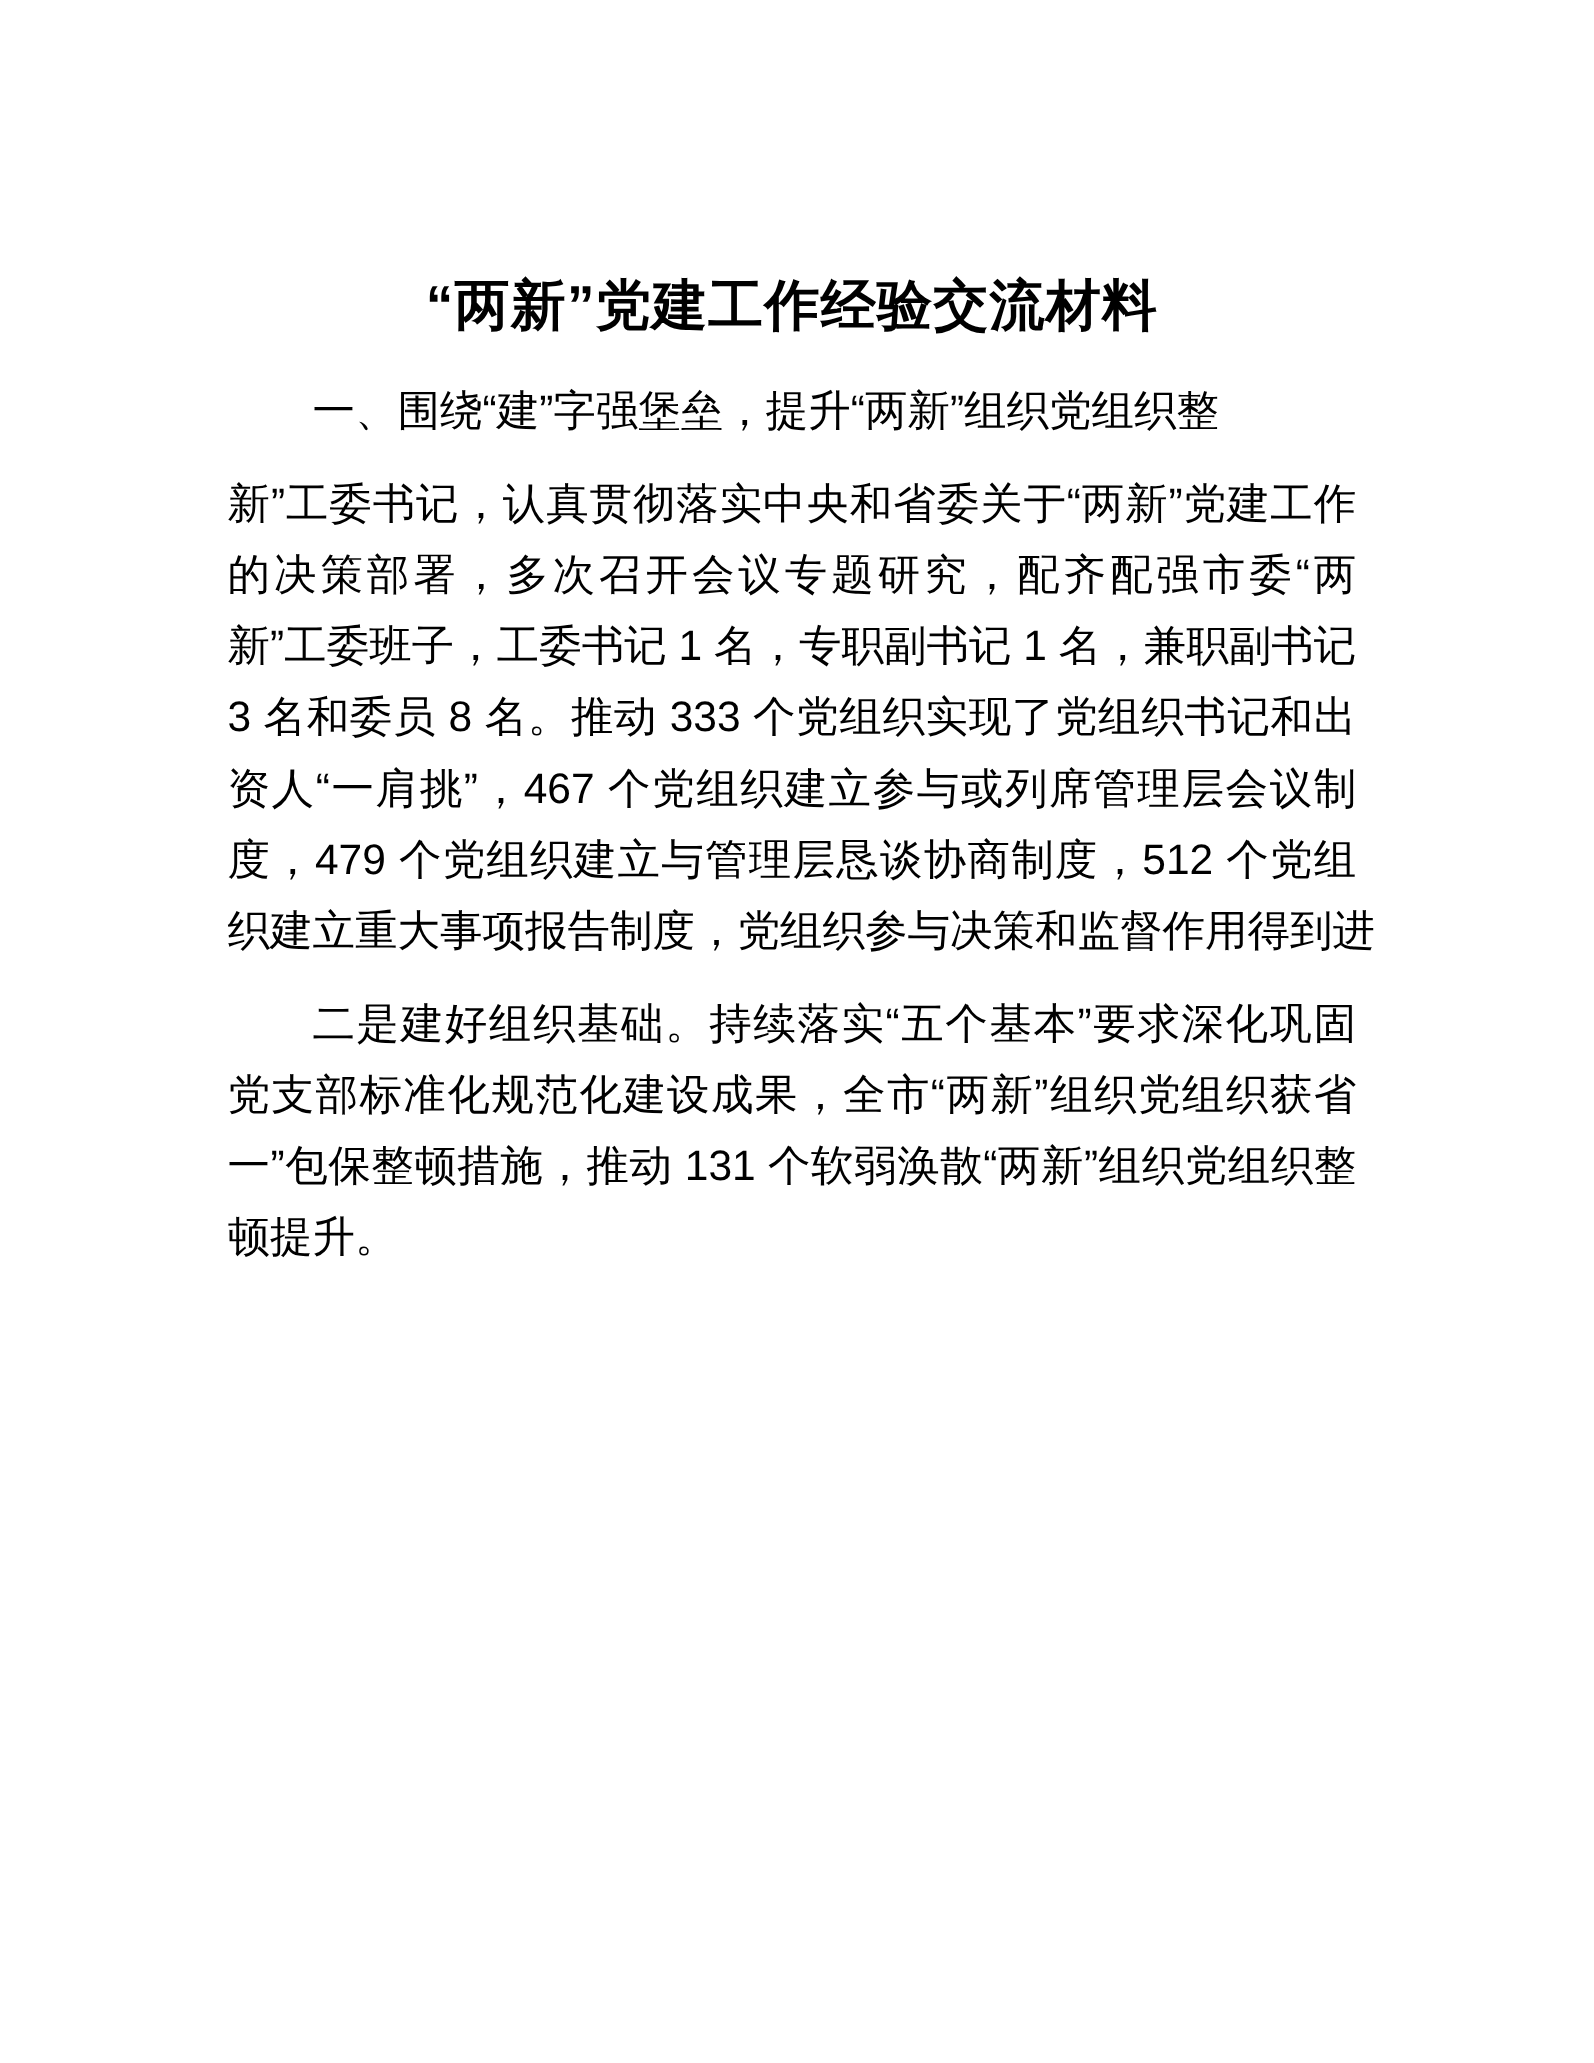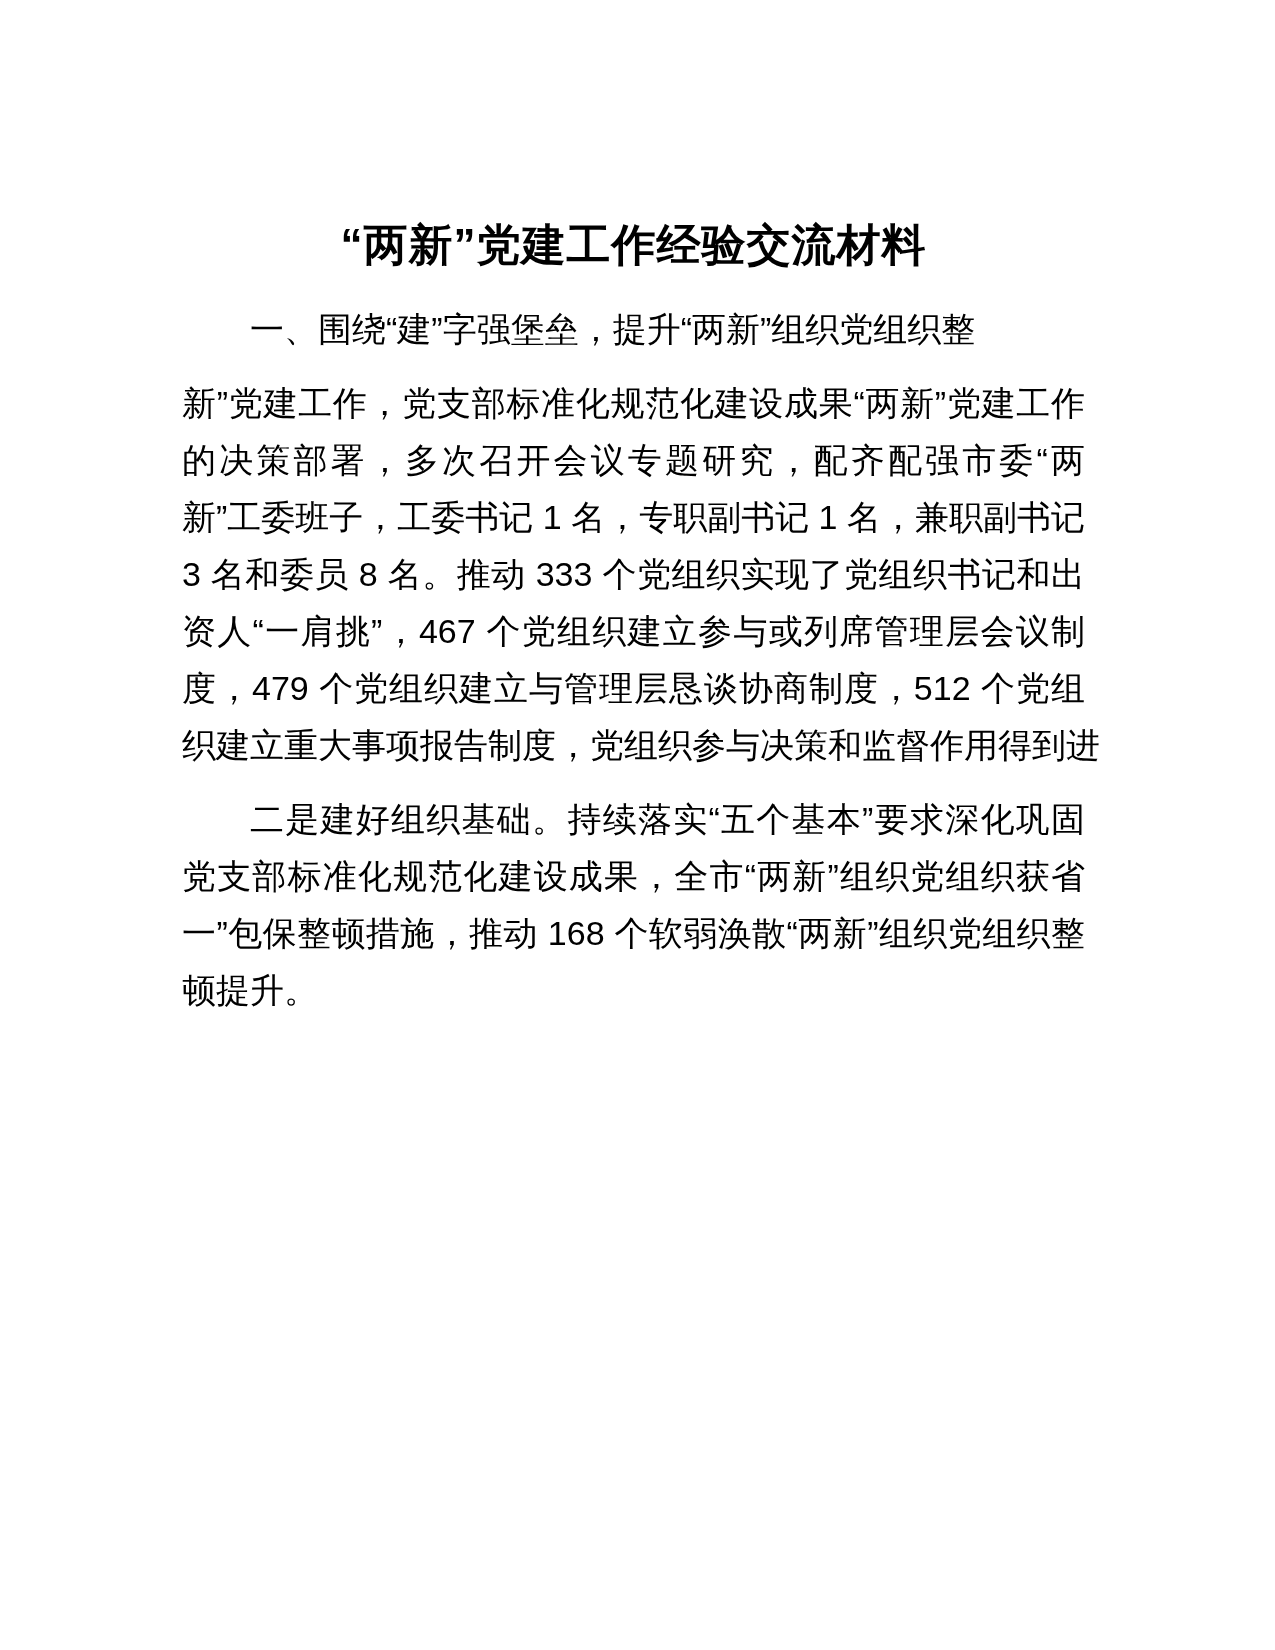--- a/index.html
+++ b/index.html
@@ -53,29 +53,29 @@
 <body>
 
 <div class="page">
   <div class="content">
     <div class="doc-title">“两新”党建工作经验交流材料</div>
     <div id="doc-body">
         <div class="section heading">
           <div class="line first para-last">一、围绕“建”字强堡垒，提升“两新”组织党组织整</div>
         </div>
         <div class="section paragraph">
-          <div class="line">新”党建工作，党支部标准化规范化建设成果“两新”党建工作</div>
+          <div class="line">新”工委书记，认真贯彻落实中央和省委关于“两新”党建工作</div>
           <div class="line">的决策部署，多次召开会议专题研究，配齐配强市委“两</div>
           <div class="line">新”工委班子，工委书记 1 名，专职副书记 1 名，兼职副书记</div>
           <div class="line">3 名和委员 8 名。推动 333 个党组织实现了党组织书记和出</div>
           <div class="line">资人“一肩挑”，467 个党组织建立参与或列席管理层会议制</div>
           <div class="line">度，479 个党组织建立与管理层恳谈协商制度，512 个党组</div>
           <div class="line">织建立重大事项报告制度，党组织参与决策和监督作用得到进</div>
         </div>
         <div class="section paragraph">
           <div class="line first">二是建好组织基础。持续落实“五个基本”要求深化巩固</div>
           <div class="line">党支部标准化规范化建设成果，全市“两新”组织党组织获省</div>
-          <div class="line">一”包保整顿措施，推动 168 个软弱涣散“两新”组织党组织整</div>
+          <div class="line">一”包保整顿措施，推动 131 个软弱涣散“两新”组织党组织整</div>
           <div class="line para-last">顿提升。</div>
         </div>
       </div>
   </div>
 </div>
 
 </body></html>

